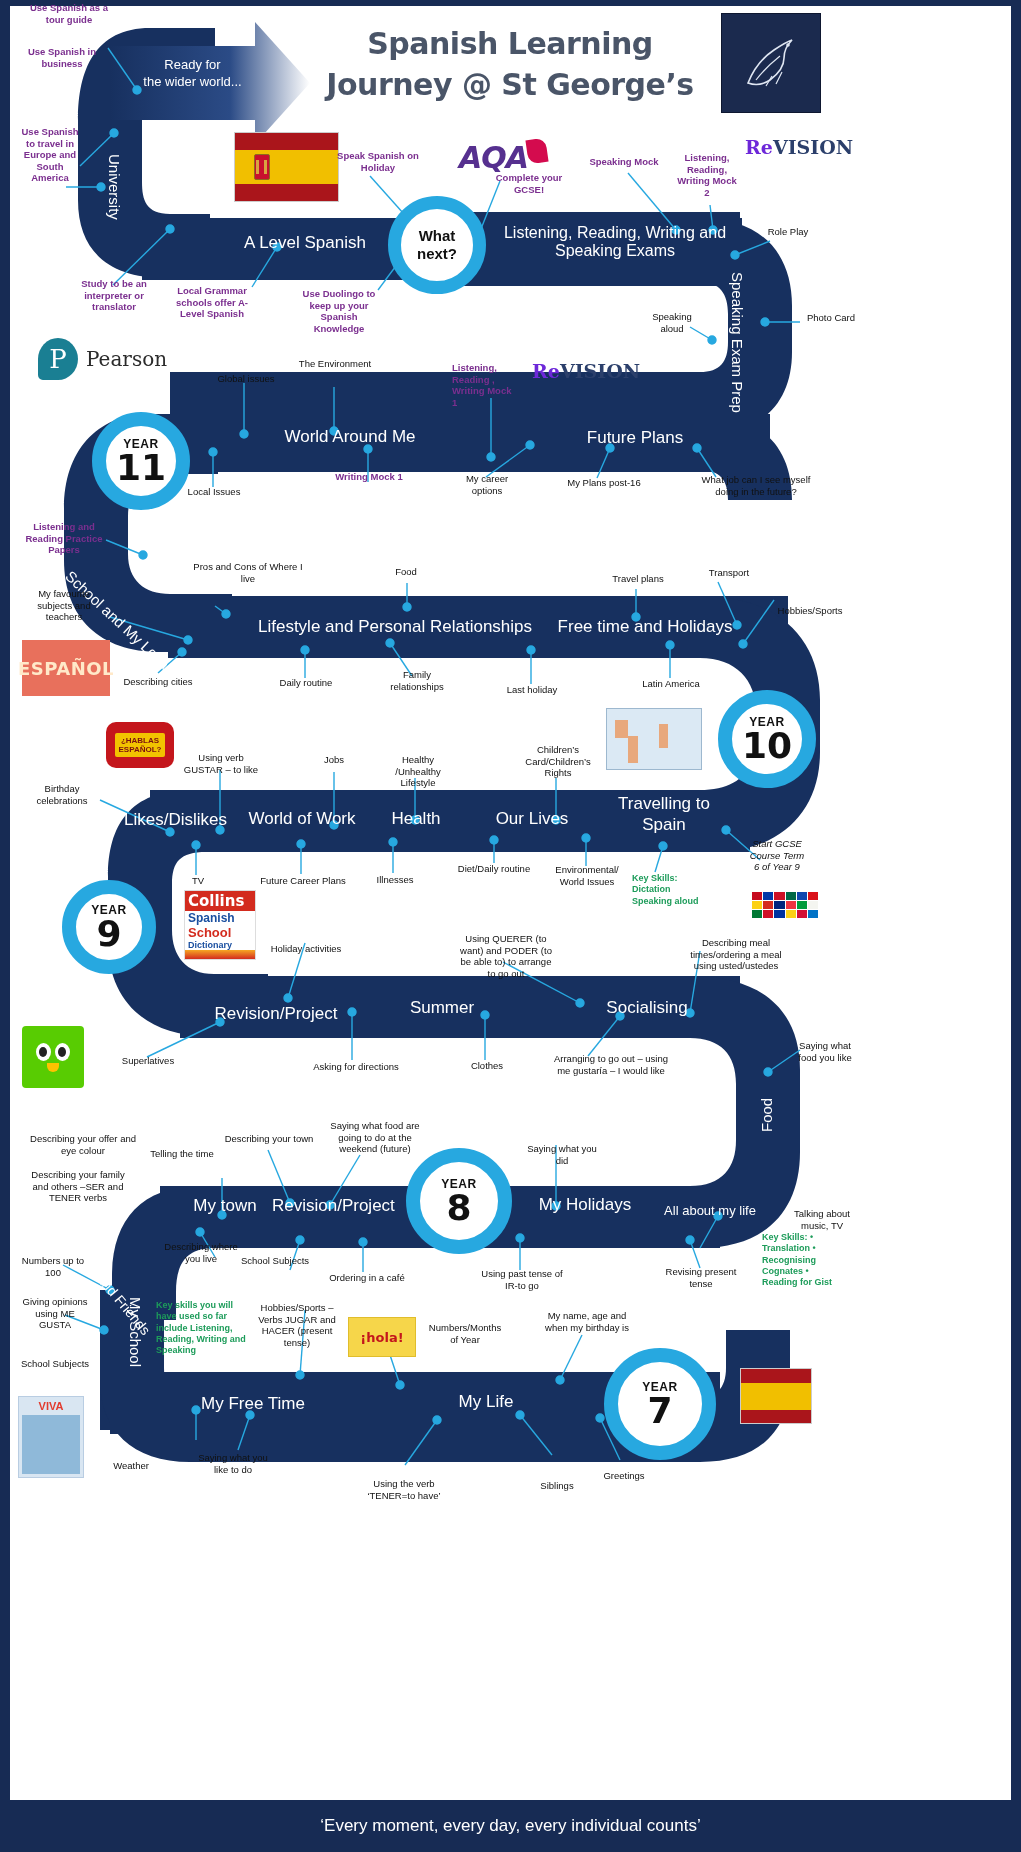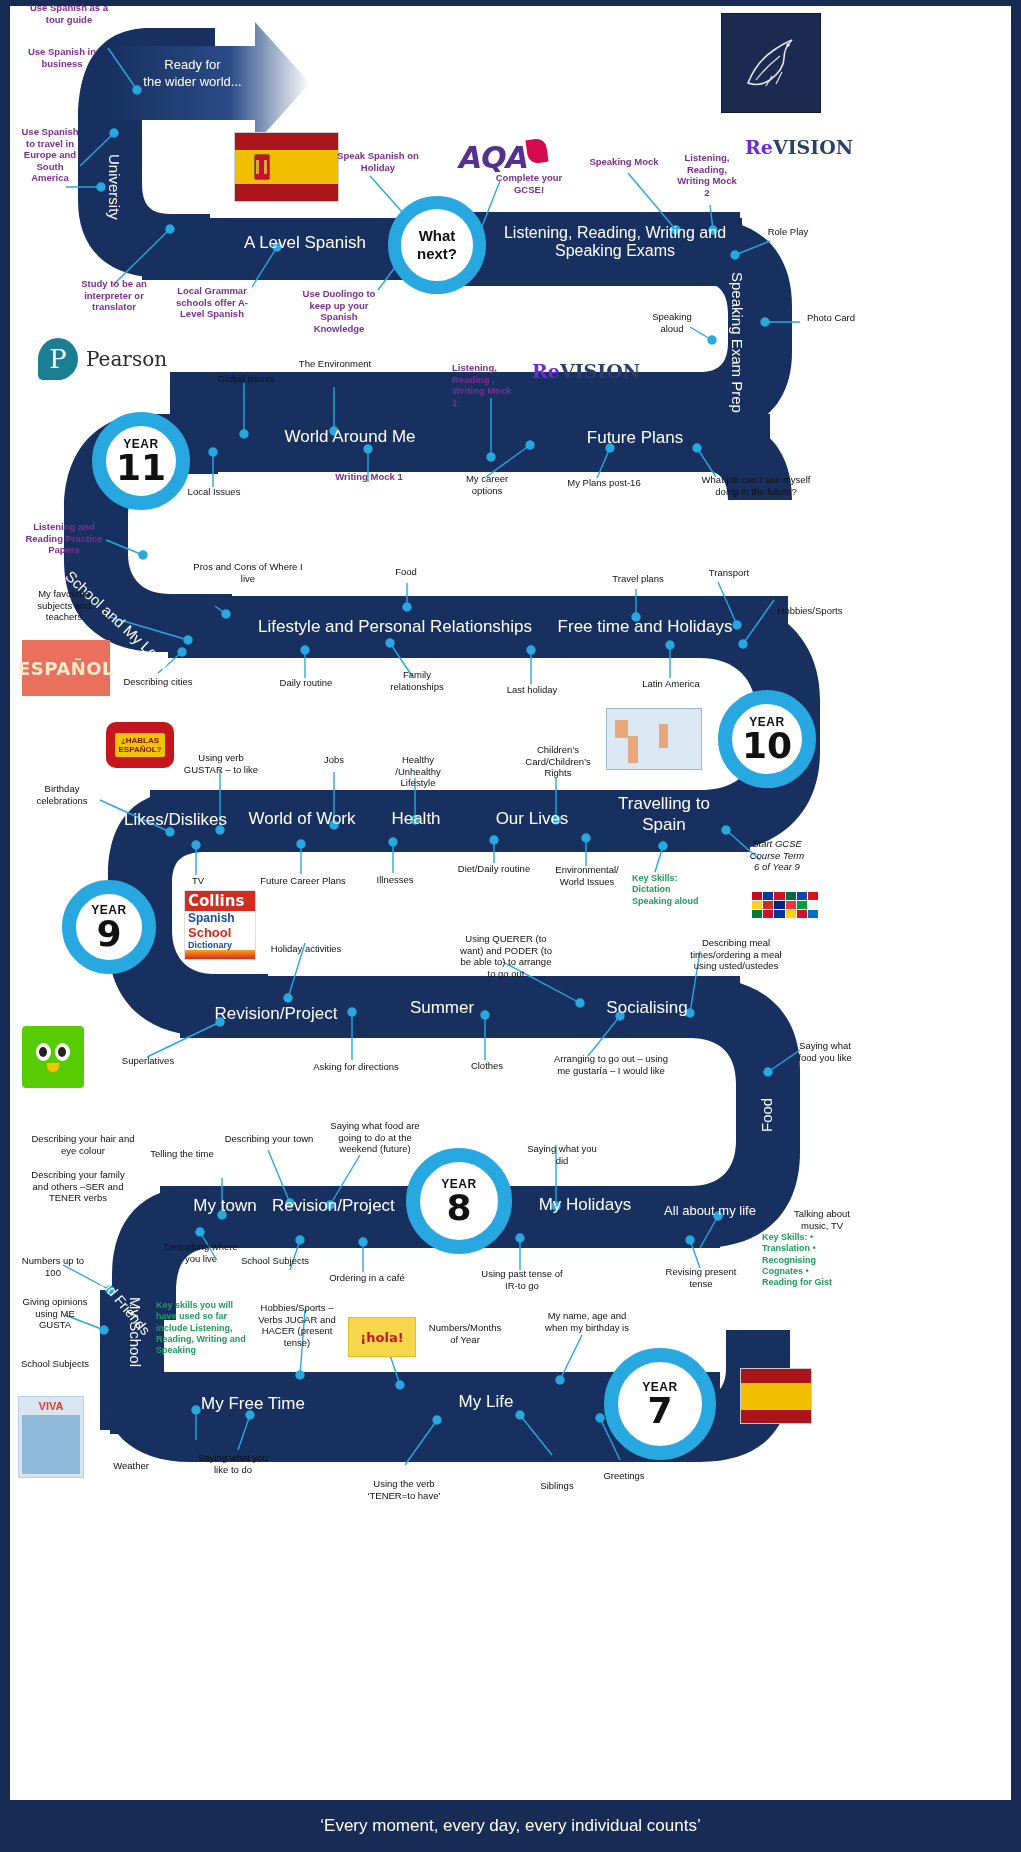--- a/index.html
+++ b/index.html
@@ -457,20 +457,22 @@
       <line x1="620" y1="1460" x2="600" y2="1418"></line> 
         <circle cx="600" cy="1418" r="4"></circle>
       <line x1="63" y1="1265" x2="110" y2="1290"></line> 
         <circle cx="110" cy="1290" r="4"></circle>
       <line x1="65" y1="1315" x2="104" y2="1330"></line> 
         <circle cx="104" cy="1330" r="4"></circle>
     </g>
   </svg>
 
   <div id="title">
+    <div>Spanish Learning</div>
+    <div>Journey @ St George’s</div>
   </div>
 
   <div class="arrow-text" style="left:130px; top:57px; width:125px;">
     <div>Ready for</div>
     <div>the wider world...</div>
   </div>
 
   <div class="badge-crest logo" style="left:721px; top:13px; width:100px; height:100px;">
     <svg width="70" height="70" viewBox="0 0 70 70">
       <path d="M12 55 C18 40 26 30 38 22 C44 18 50 14 56 12 C50 18 48 24 48 30 C48 38 42 46 34 52 C28 56 20 58 12 55 Z" fill="none" stroke="#dfe6f2" stroke-width="1.6"></path>
@@ -701,21 +703,21 @@
   <div class="t anno" style="left:746px; top:838px; width:62px;font-style:italic;">Start GCSE Course Term 6 of Year 9</div>
   <div class="t green" style="left:632px; top:873px; width:78px;">Key Skills: Dictation Speaking aloud</div>
   <div class="t anno" style="left:262px; top:943px; width:88px;">Holiday activities</div>
   <div class="t anno" style="left:456px; top:933px; width:100px;">Using QUERER (to want) and PODER (to be able to) to arrange to go out</div>
   <div class="t anno" style="left:682px; top:937px; width:108px;">Describing meal times/ordering a meal using usted/ustedes</div>
   <div class="t anno" style="left:110px; top:1055px; width:76px;">Superlatives</div>
   <div class="t anno" style="left:304px; top:1061px; width:104px;">Asking for directions</div>
   <div class="t anno" style="left:462px; top:1060px; width:50px;">Clothes</div>
   <div class="t anno" style="left:552px; top:1053px; width:118px;">Arranging to go out – using me gustaría – I would like</div>
   <div class="t anno" style="left:796px; top:1040px; width:58px;">Saying what food you like</div>
-  <div class="t anno" style="left:28px;  top:1133px; width:110px;">Describing your hair and eye colour</div>
+  <div class="t anno" style="left:28px;  top:1133px; width:110px;">Describing your offer and eye colour</div>
   <div class="t anno" style="left:144px; top:1148px; width:76px;">Telling the time</div>
   <div class="t anno" style="left:218px; top:1133px; width:102px;">Describing your town</div>
   <div class="t anno" style="left:326px; top:1120px; width:98px;">Saying what food are going to do at the weekend (future)</div>
   <div class="t anno" style="left:520px; top:1143px; width:84px;">Saying what you did</div>
   <div class="t anno" style="left:24px;  top:1169px; width:108px;">Describing your family and others –SER and TENER verbs</div>
   <div class="t anno" style="left:158px; top:1241px; width:86px;">Describing where you live</div>
   <div class="t anno" style="left:236px; top:1255px; width:78px;">School Subjects</div>
   <div class="t anno" style="left:326px; top:1272px; width:82px;">Ordering in a café</div>
   <div class="t anno" style="left:478px; top:1268px; width:88px;">Using past tense of IR-to go</div>
   <div class="t anno" style="left:662px; top:1266px; width:78px;">Revising present tense</div>

